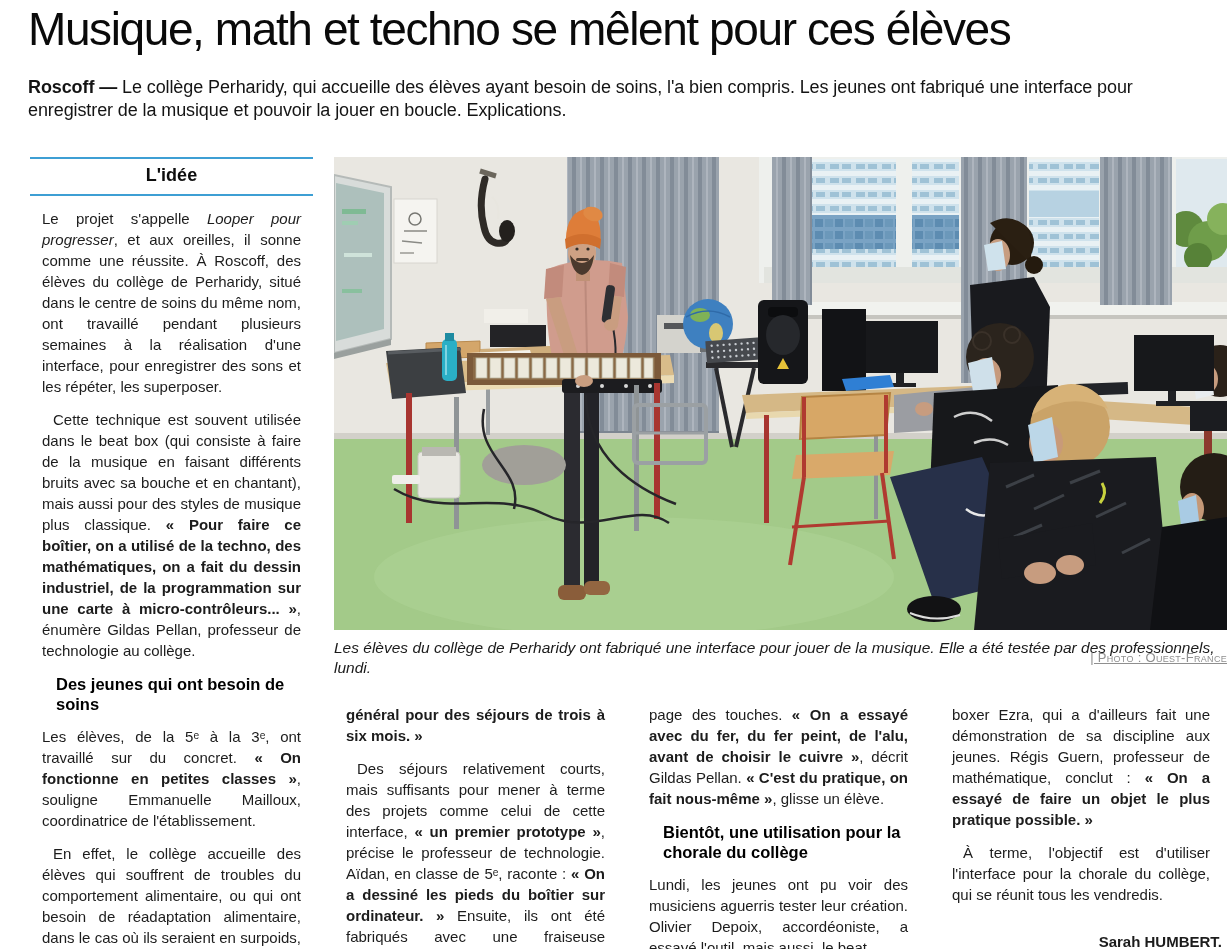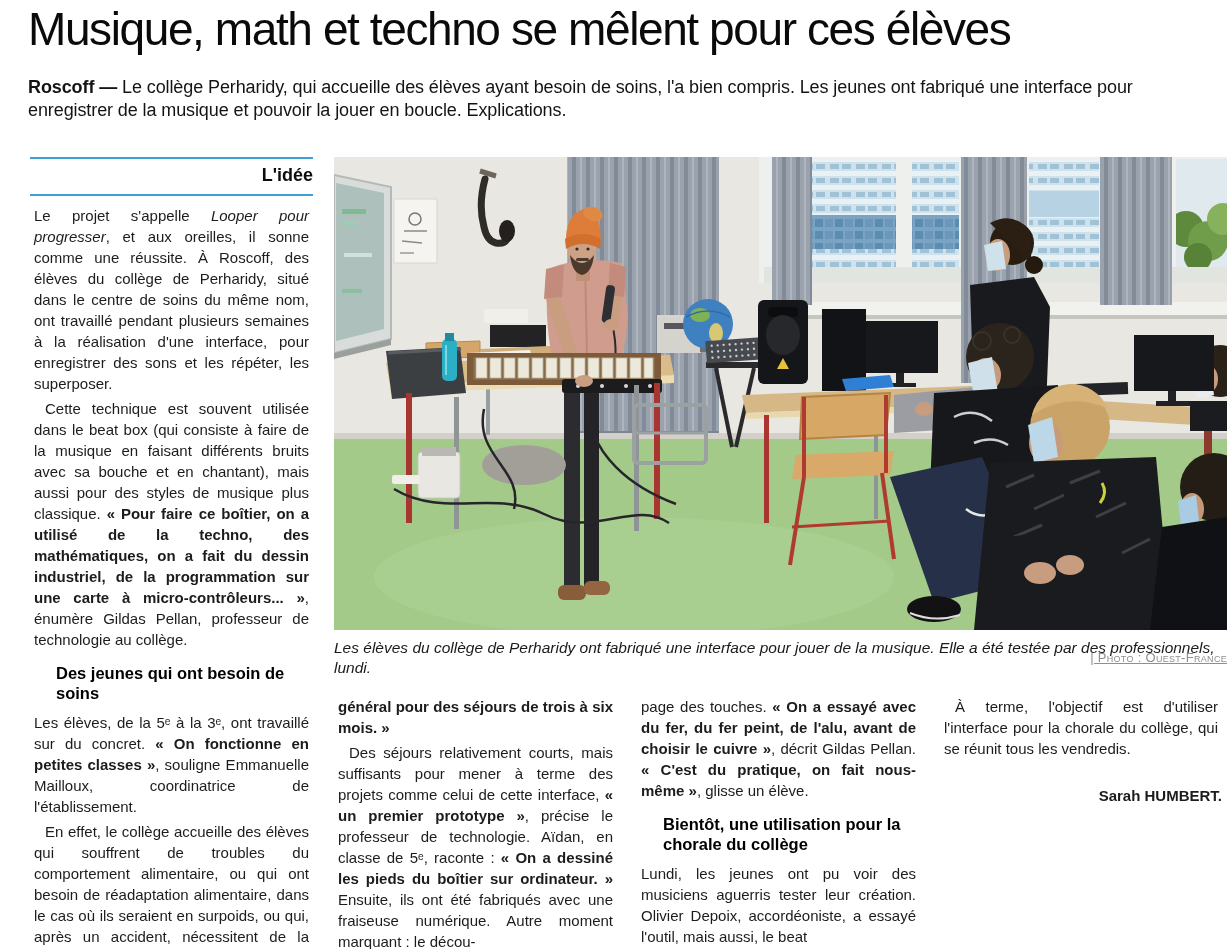--- a/index.html
+++ b/index.html
@@ -24,23 +24,23 @@
     position:absolute;width:283px;font-size:15px;line-height:21px;
     text-align:justify;color:#1c1c1c;overflow:hidden;
   }
   .col1{left:30px;top:157px;height:792px;}
   .col2{left:334px;top:692px;height:257px;}
   .col3{left:637px;top:692px;height:257px;}
   .col4{left:940px;top:692px;width:282px;height:257px;}
   .kicker{
     border-top:2px solid var(--accent);border-bottom:2px solid var(--accent);
     padding:6px 0 8px;font-size:18px;font-weight:700;color:#0d0d0d;
-    margin-bottom:9px;text-align:right;
-  }
-  .body-p{margin:4px;}
+    margin-bottom:9px;text-align:center;
+  }
+  .body-p{margin:12px;}
   .body-p.indent{text-indent:11px;}
   .subhead{
     margin:13px 0 9px;padding-left:26px;font-size:16.5px;line-height:20px;
     font-weight:700;color:#000000;text-align:left;
   }
   .byline{margin:26px 0 0;text-align:right;font-weight:700;}
   .photo{
     position:absolute;left:334px;top:157px;width:893px;height:473px;
     overflow:hidden;background:#e9e7e1;
   }
@@ -409,15 +409,16 @@
 <div class="col col2">
     <p class="body-p"><span class="b">général pour des séjours de trois à six mois. »</span></p>
     <p class="body-p indent"><span>Des séjours relativement courts, mais suffisants pour mener à terme des projets comme celui de cette interface, </span><span class="b">« un premier prototype »</span><span>, précise le professeur de technologie. Aïdan, en classe de 5ᵉ, raconte : </span><span class="b">« On a dessiné les pieds du boîtier sur ordinateur. »</span><span> Ensuite, ils ont été fabriqués avec une fraiseuse numérique. Autre moment marquant : le décou-</span></p>
   </div>
 <div class="col col3">
     <p class="body-p"><span>page des touches. </span><span class="b">« On a essayé avec du fer, du fer peint, de l'alu, avant de choisir le cuivre »</span><span>, décrit Gildas Pellan. </span><span class="b">« C'est du pratique, on fait nous-même »</span><span>, glisse un élève.</span></p>
     <h3 class="subhead">Bientôt, une utilisation pour la chorale du collège</h3>
     <p class="body-p"><span>Lundi, les jeunes ont pu voir des musiciens aguerris tester leur création. Olivier Depoix, accordéoniste, a essayé l'outil, mais aussi, le beat</span></p>
   </div>
 <div class="col col4">
+    <p class="body-p"><span>boxer Ezra, qui a d'ailleurs fait une démonstration de sa discipline aux jeunes. Régis Guern, professeur de mathématique, conclut : </span><span class="b">« On a essayé de faire un objet le plus pratique possible. »</span></p>
     <p class="body-p indent"><span>À terme, l'objectif est d'utiliser l'interface pour la chorale du collège, qui se réunit tous les vendredis.</span></p>
     <p class="byline">Sarah HUMBERT.</p>
   </div>
 
 </body></html>

